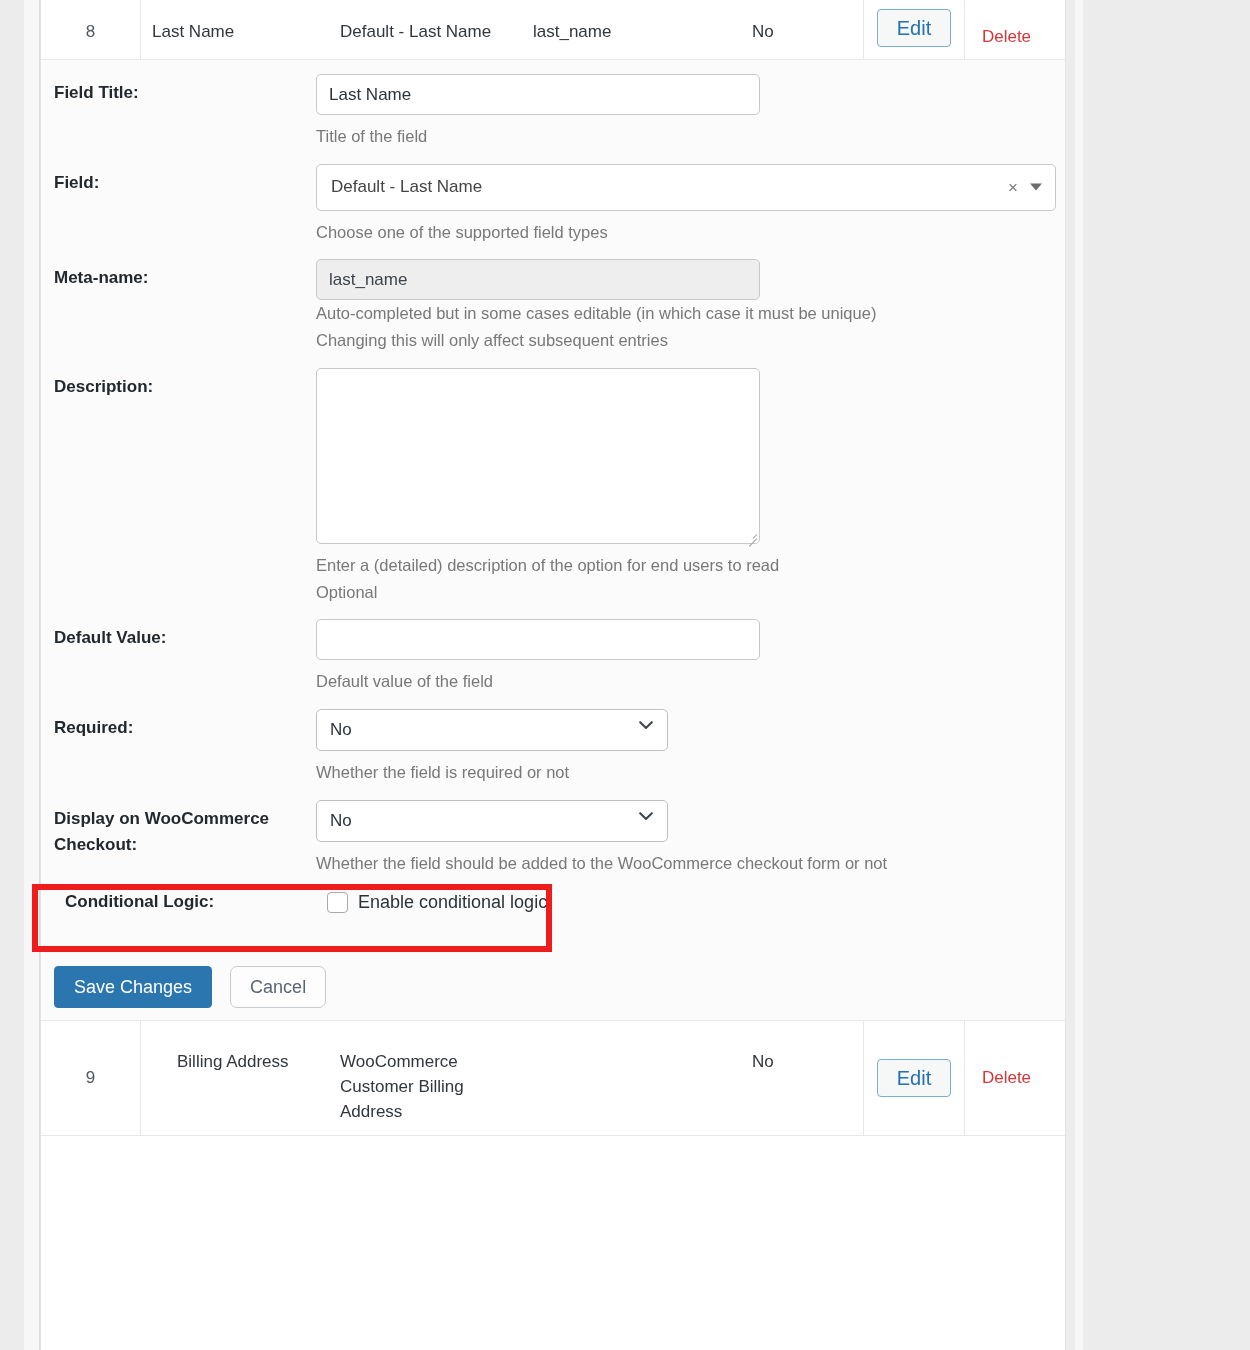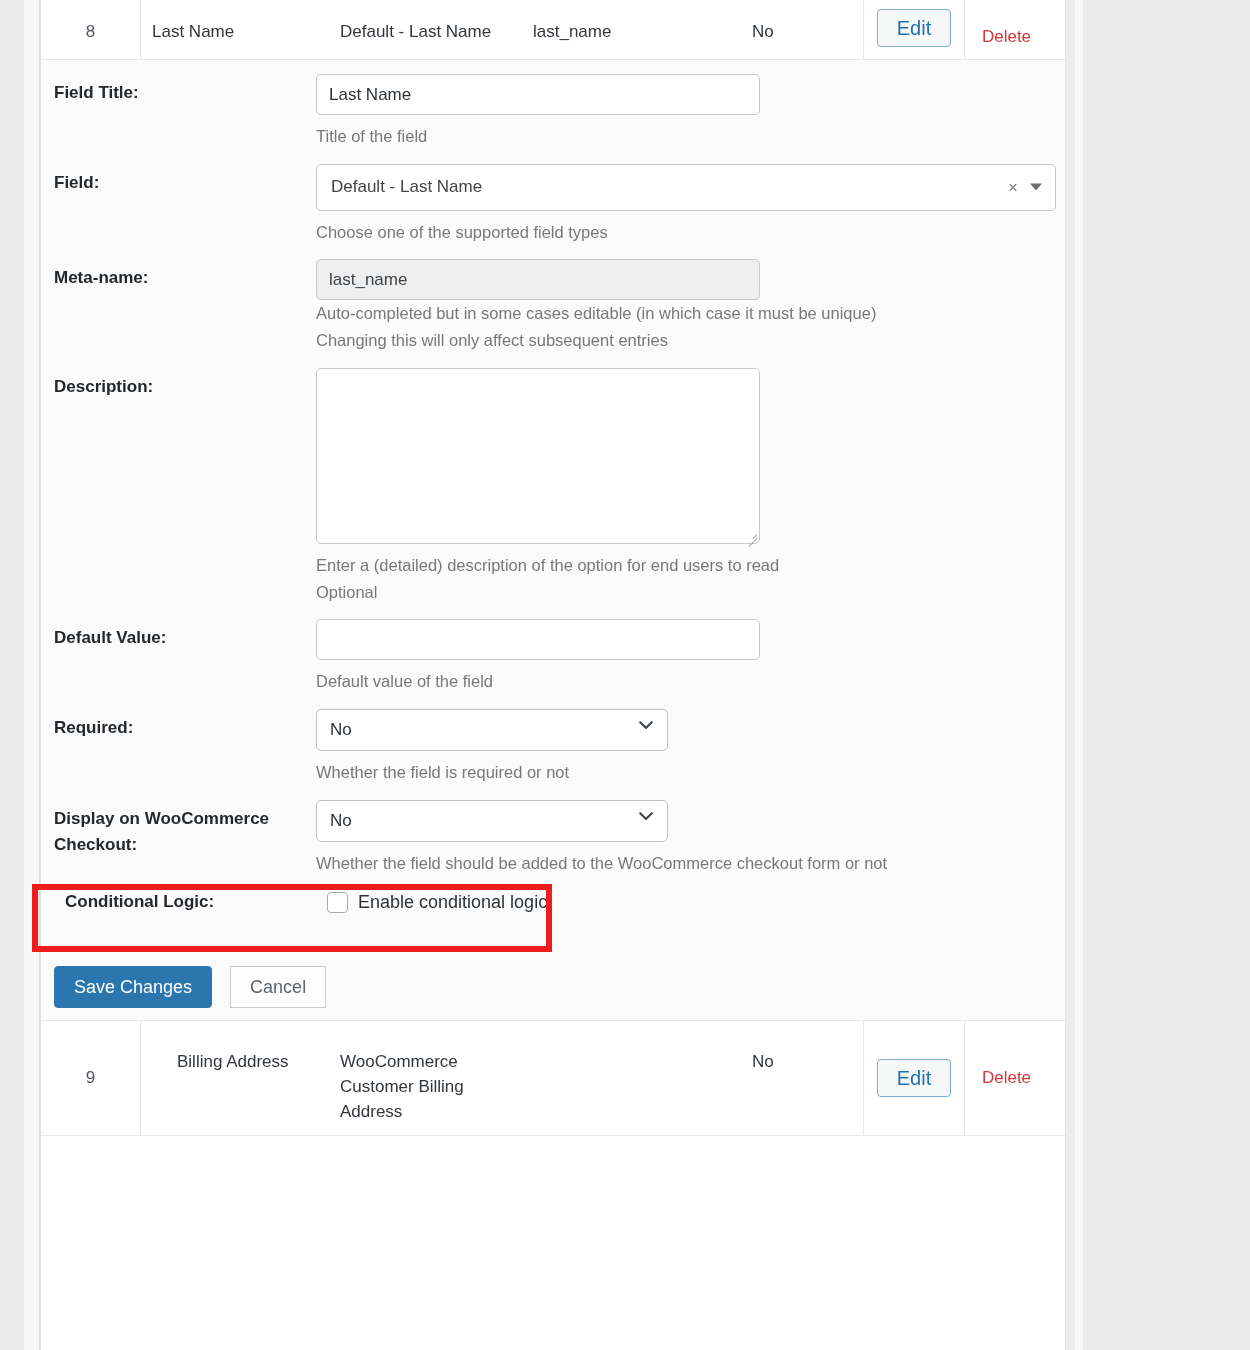--- a/index.html
+++ b/index.html
@@ -273,21 +273,21 @@
     border-radius: 4px;
     font-size: 18px;
     font-family: "Liberation Sans", sans-serif;
     cursor: pointer;
   }
   .btn-secondary {
     height: 42px; padding: 0 19px;
     background: #fdfdfd;
     color: #5a6570;
     border: 1px solid #c9c9c9;
-    border-radius: 0;
+    border-radius: 7px;
     font-size: 18px;
     font-family: "Liberation Sans", sans-serif;
     cursor: pointer;
   }
   .spacer-8 { height: 12px; }
 </style>
 </head>
 <body>
 
 <div id="page">

